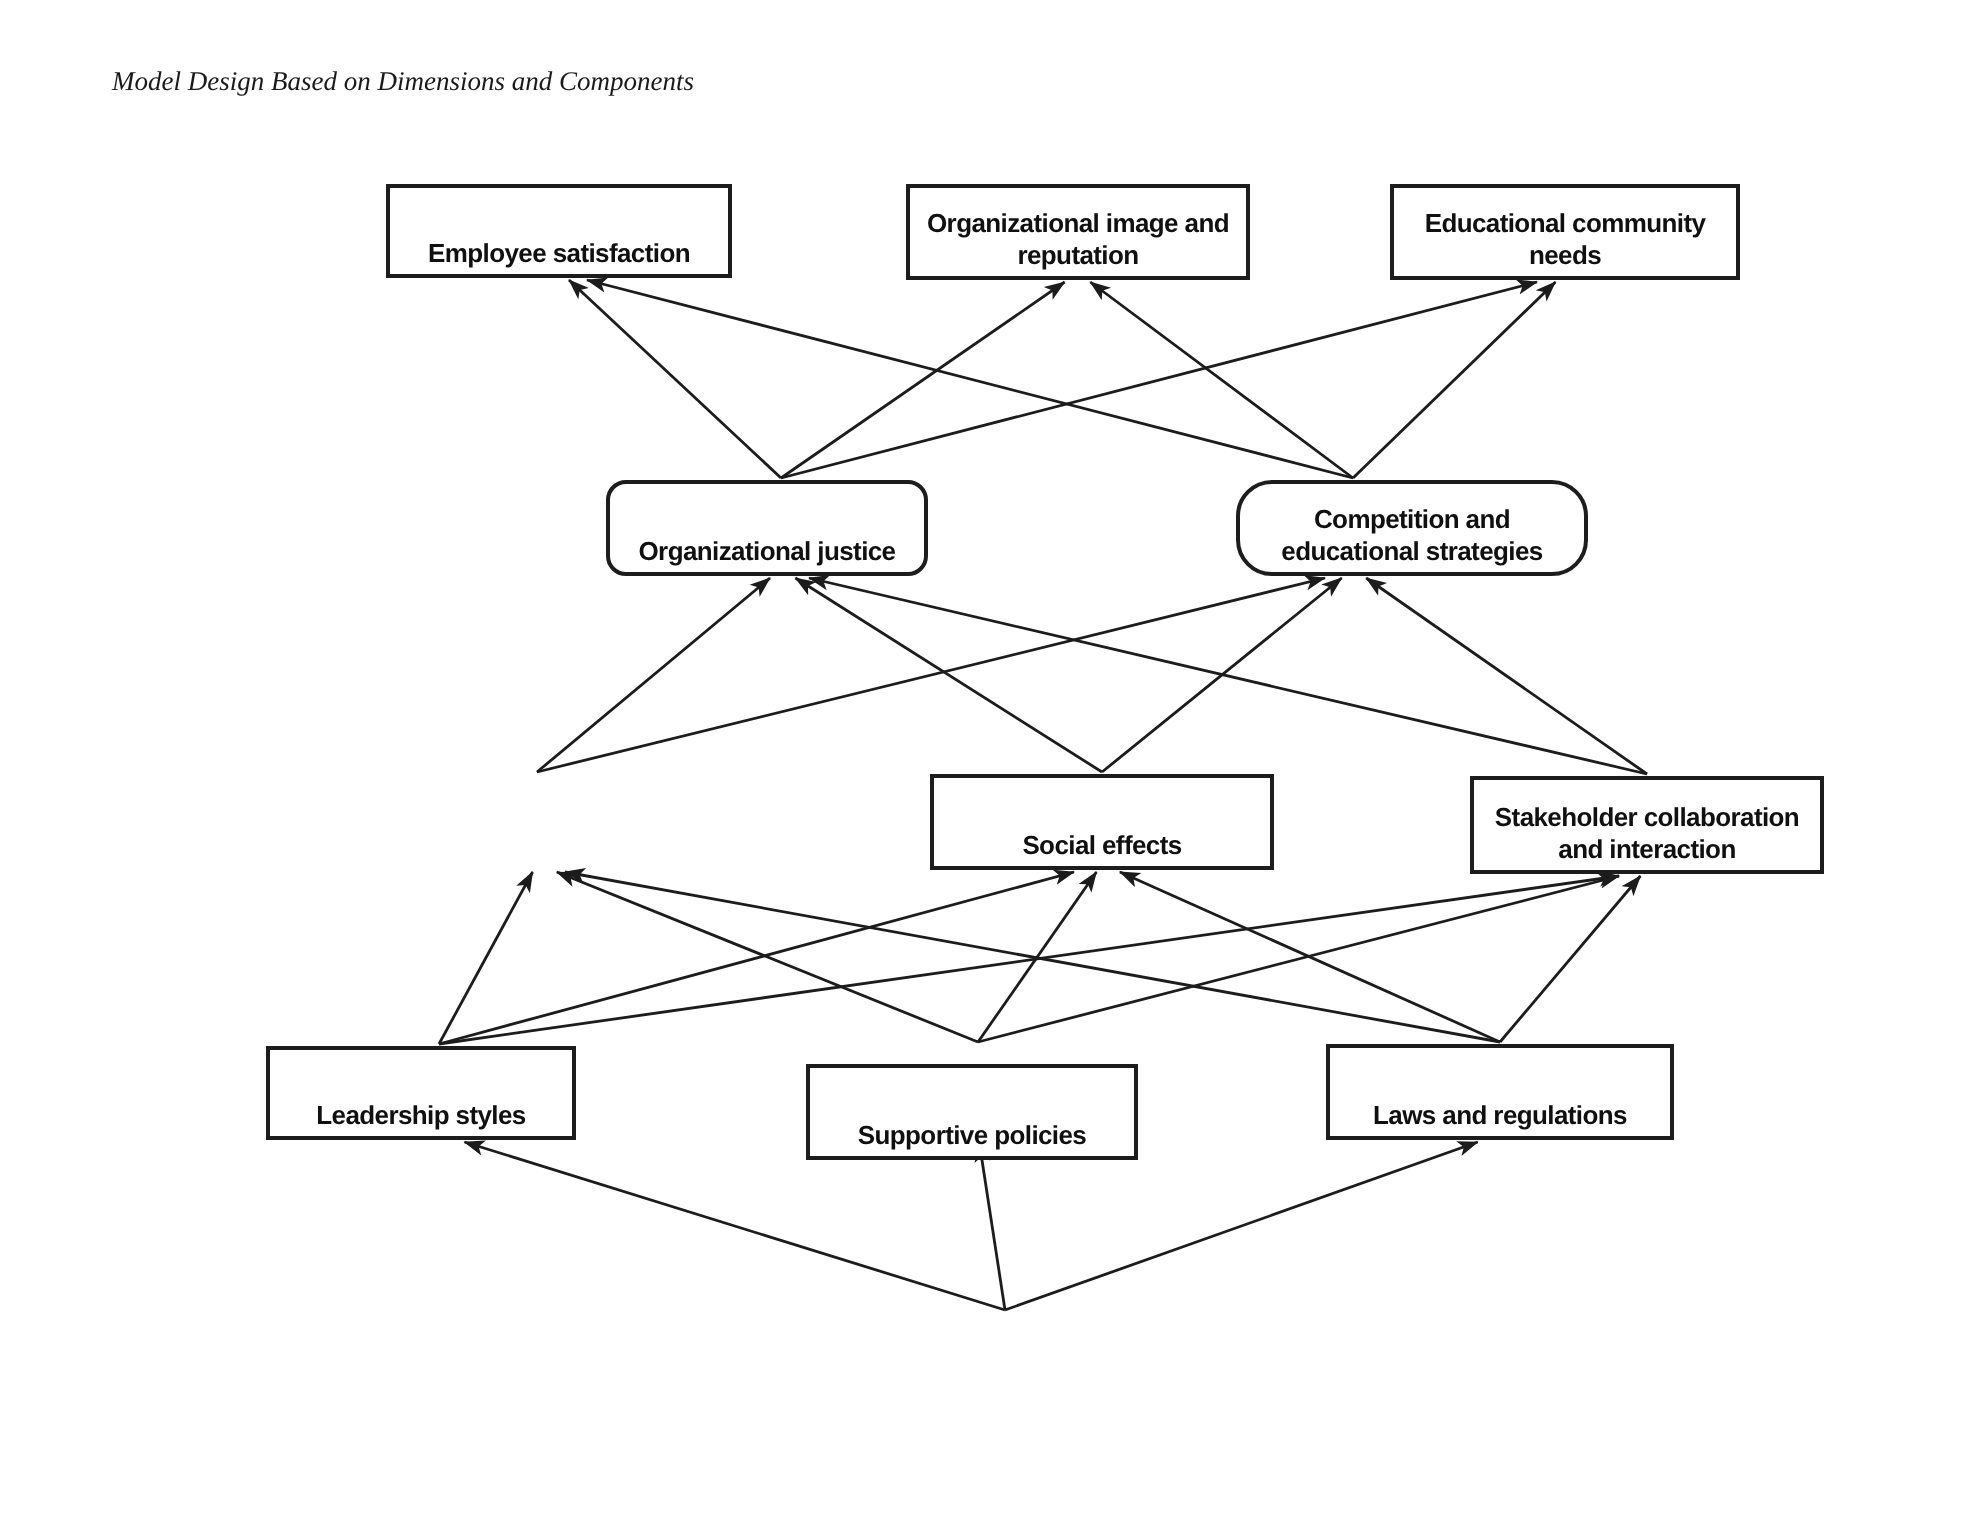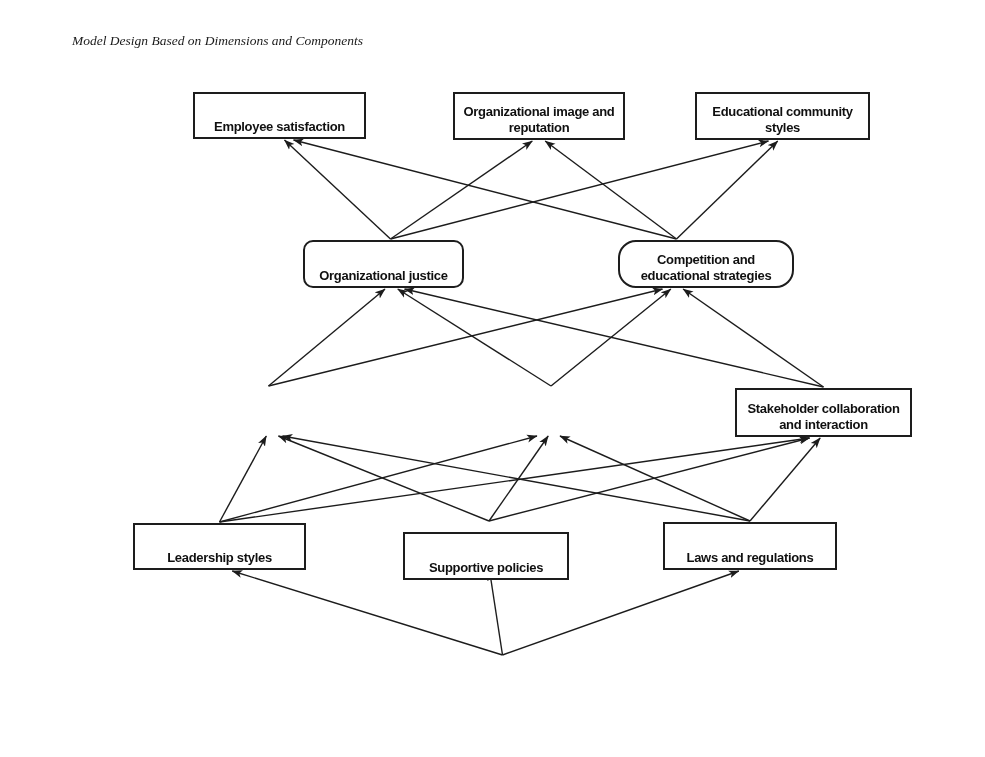--- a/index.html
+++ b/index.html
@@ -5,21 +5,21 @@
   :root{
     --background:#ffffff; --line:#1c1c1c; --box-border:#1d1d1d;
     --box-fill:#ffffff; --text:#101010; --title-text:#1a1a1a;
   }
   html,body{margin:0;padding:0;background:var(--background);}
   .canvas{
     position:relative;width:985px;height:757px;background:var(--background);
     overflow:hidden;font-family:"Liberation Sans",sans-serif;
   }
   .diagram-title{
-    position:absolute;left:72px;top:33px;
+    position:absolute;left:56px;top:33px;
     font-family:"Liberation Serif",serif;font-style:italic;
     font-size:13.5px;color:var(--title-text);white-space:nowrap;
   }
   .edges{position:absolute;left:0;top:0;width:985px;height:757px;z-index:1;}
   .node{
     position:absolute;z-index:2;box-sizing:border-box;
     background:var(--box-fill);border:2px solid var(--box-border);
     display:flex;align-items:flex-end;justify-content:center;
     text-align:center;padding:2px 2px;
   }
@@ -29,21 +29,21 @@
   }
   
   .n-employee   {left:193px;top:92px; width:173px;height:47px;}
   .n-orgimage   {left:453px;top:92px; width:172px;height:48px;}
   .n-educomm    {left:695px;top:92px; width:175px;height:48px;}
   .n-justice    {left:303px;top:240px;width:161px;height:48px;border-radius:10px;}
   .n-competition{left:618px;top:240px;width:176px;height:48px;border-radius:18px;}
   .n-financial  {left:182px;top:387px;width:173px;height:48px;}
   .n-social     {left:465px;top:387px;width:172px;height:48px;}
   .n-stakeholder{left:735px;top:388px;width:177px;height:49px;}
-  .n-leadership {left:133px;top:523px;width:173px;height:47px;}
+  .n-leadership {left:133px;top:523px;width:155px;height:47px;}
   .n-supportive {left:403px;top:532px;width:166px;height:48px;}
   .n-laws       {left:663px;top:522px;width:174px;height:48px;}
   .n-shared     {left:415px;top:656px;width:175px;height:49px;}
 </style>
 </head>
 <body>
 
 <div class="canvas">
 
   <div class="diagram-title">Model Design Based on Dimensions and Components</div>
@@ -80,27 +80,30 @@
       <line x1="676.5" y1="239" x2="777.73" y2="141" stroke="#1c1c1c" stroke-width="1.4" marker-end="url(#arrowhead)"></line>
     </svg>
 
   <div class="node n-employee">
     <span class="node-label">Employee satisfaction</span>
   </div>
   <div class="node n-orgimage">
     <span class="node-label">Organizational image and reputation</span>
   </div>
   <div class="node n-educomm">
-    <span class="node-label">Educational community styles</span>
+    <span class="node-label">Educational community needs</span>
   </div>
   <div class="node n-justice">
     <span class="node-label">Organizational justice</span>
   </div>
   <div class="node n-competition">
     <span class="node-label">Competition and educational strategies</span>
+  </div>
+  <div class="node n-social">
+    <span class="node-label">Social effects</span>
   </div>
   <div class="node n-stakeholder">
     <span class="node-label">Stakeholder collaboration and interaction</span>
   </div>
   <div class="node n-leadership">
     <span class="node-label">Leadership styles</span>
   </div>
   <div class="node n-supportive">
     <span class="node-label">Supportive policies</span>
   </div>

